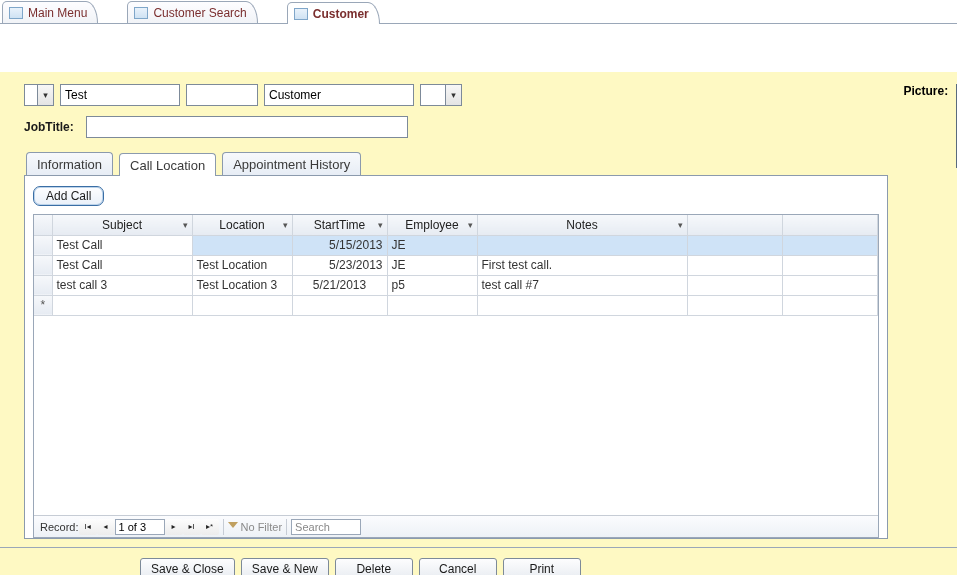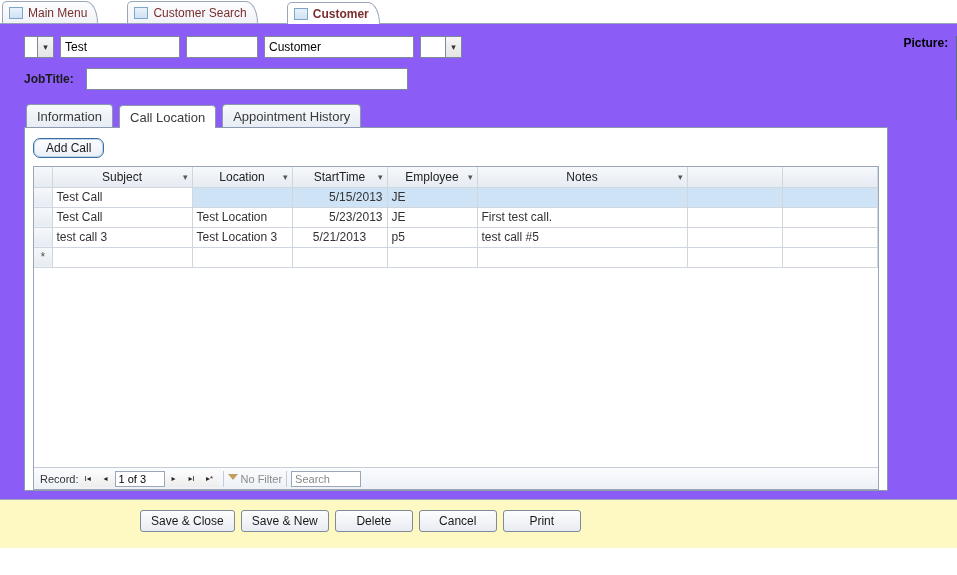--- a/index.html
+++ b/index.html
@@ -42,23 +42,24 @@
     position: relative;
     top: 1px;
   }
   .form-icon {
     width: 14px; height: 12px;
     border: 1px solid #7fa6c9;
     background: linear-gradient(#e9f2fb, #cfe2f3);
   }
   
   .form-area {
-    background: #8b5cf6;
+    background: #fef9c3;
     padding: 12px 18px 8px 24px;
     border-bottom: 1px solid #9aa7b8;
+    margin-top: 48px;
   }
   .hdr-row {
     display: flex;
     align-items: center;
     gap: 6px;
   }
   .combo {
     display: flex;
     align-items: center;
     height: 22px;
@@ -337,21 +338,21 @@
                     <td></td>
                       <td></td>
                       <td></td>
                   </tr>
                   <tr>
                     <td class="rowsel"></td>
                     <td>test call 3</td>
                     <td>Test Location 3</td>
                     <td style="text-align:center;">5/21/2013</td>
                     <td>p5</td>
-                    <td>test call #5</td>
+                    <td>test call #7</td>
                     <td></td>
                       <td></td>
                       <td></td>
                   </tr>
                   <tr class="new-row">
                     <td class="rowsel">*</td>
                     <td></td>
                       <td></td>
                       <td></td>
                       <td></td>

